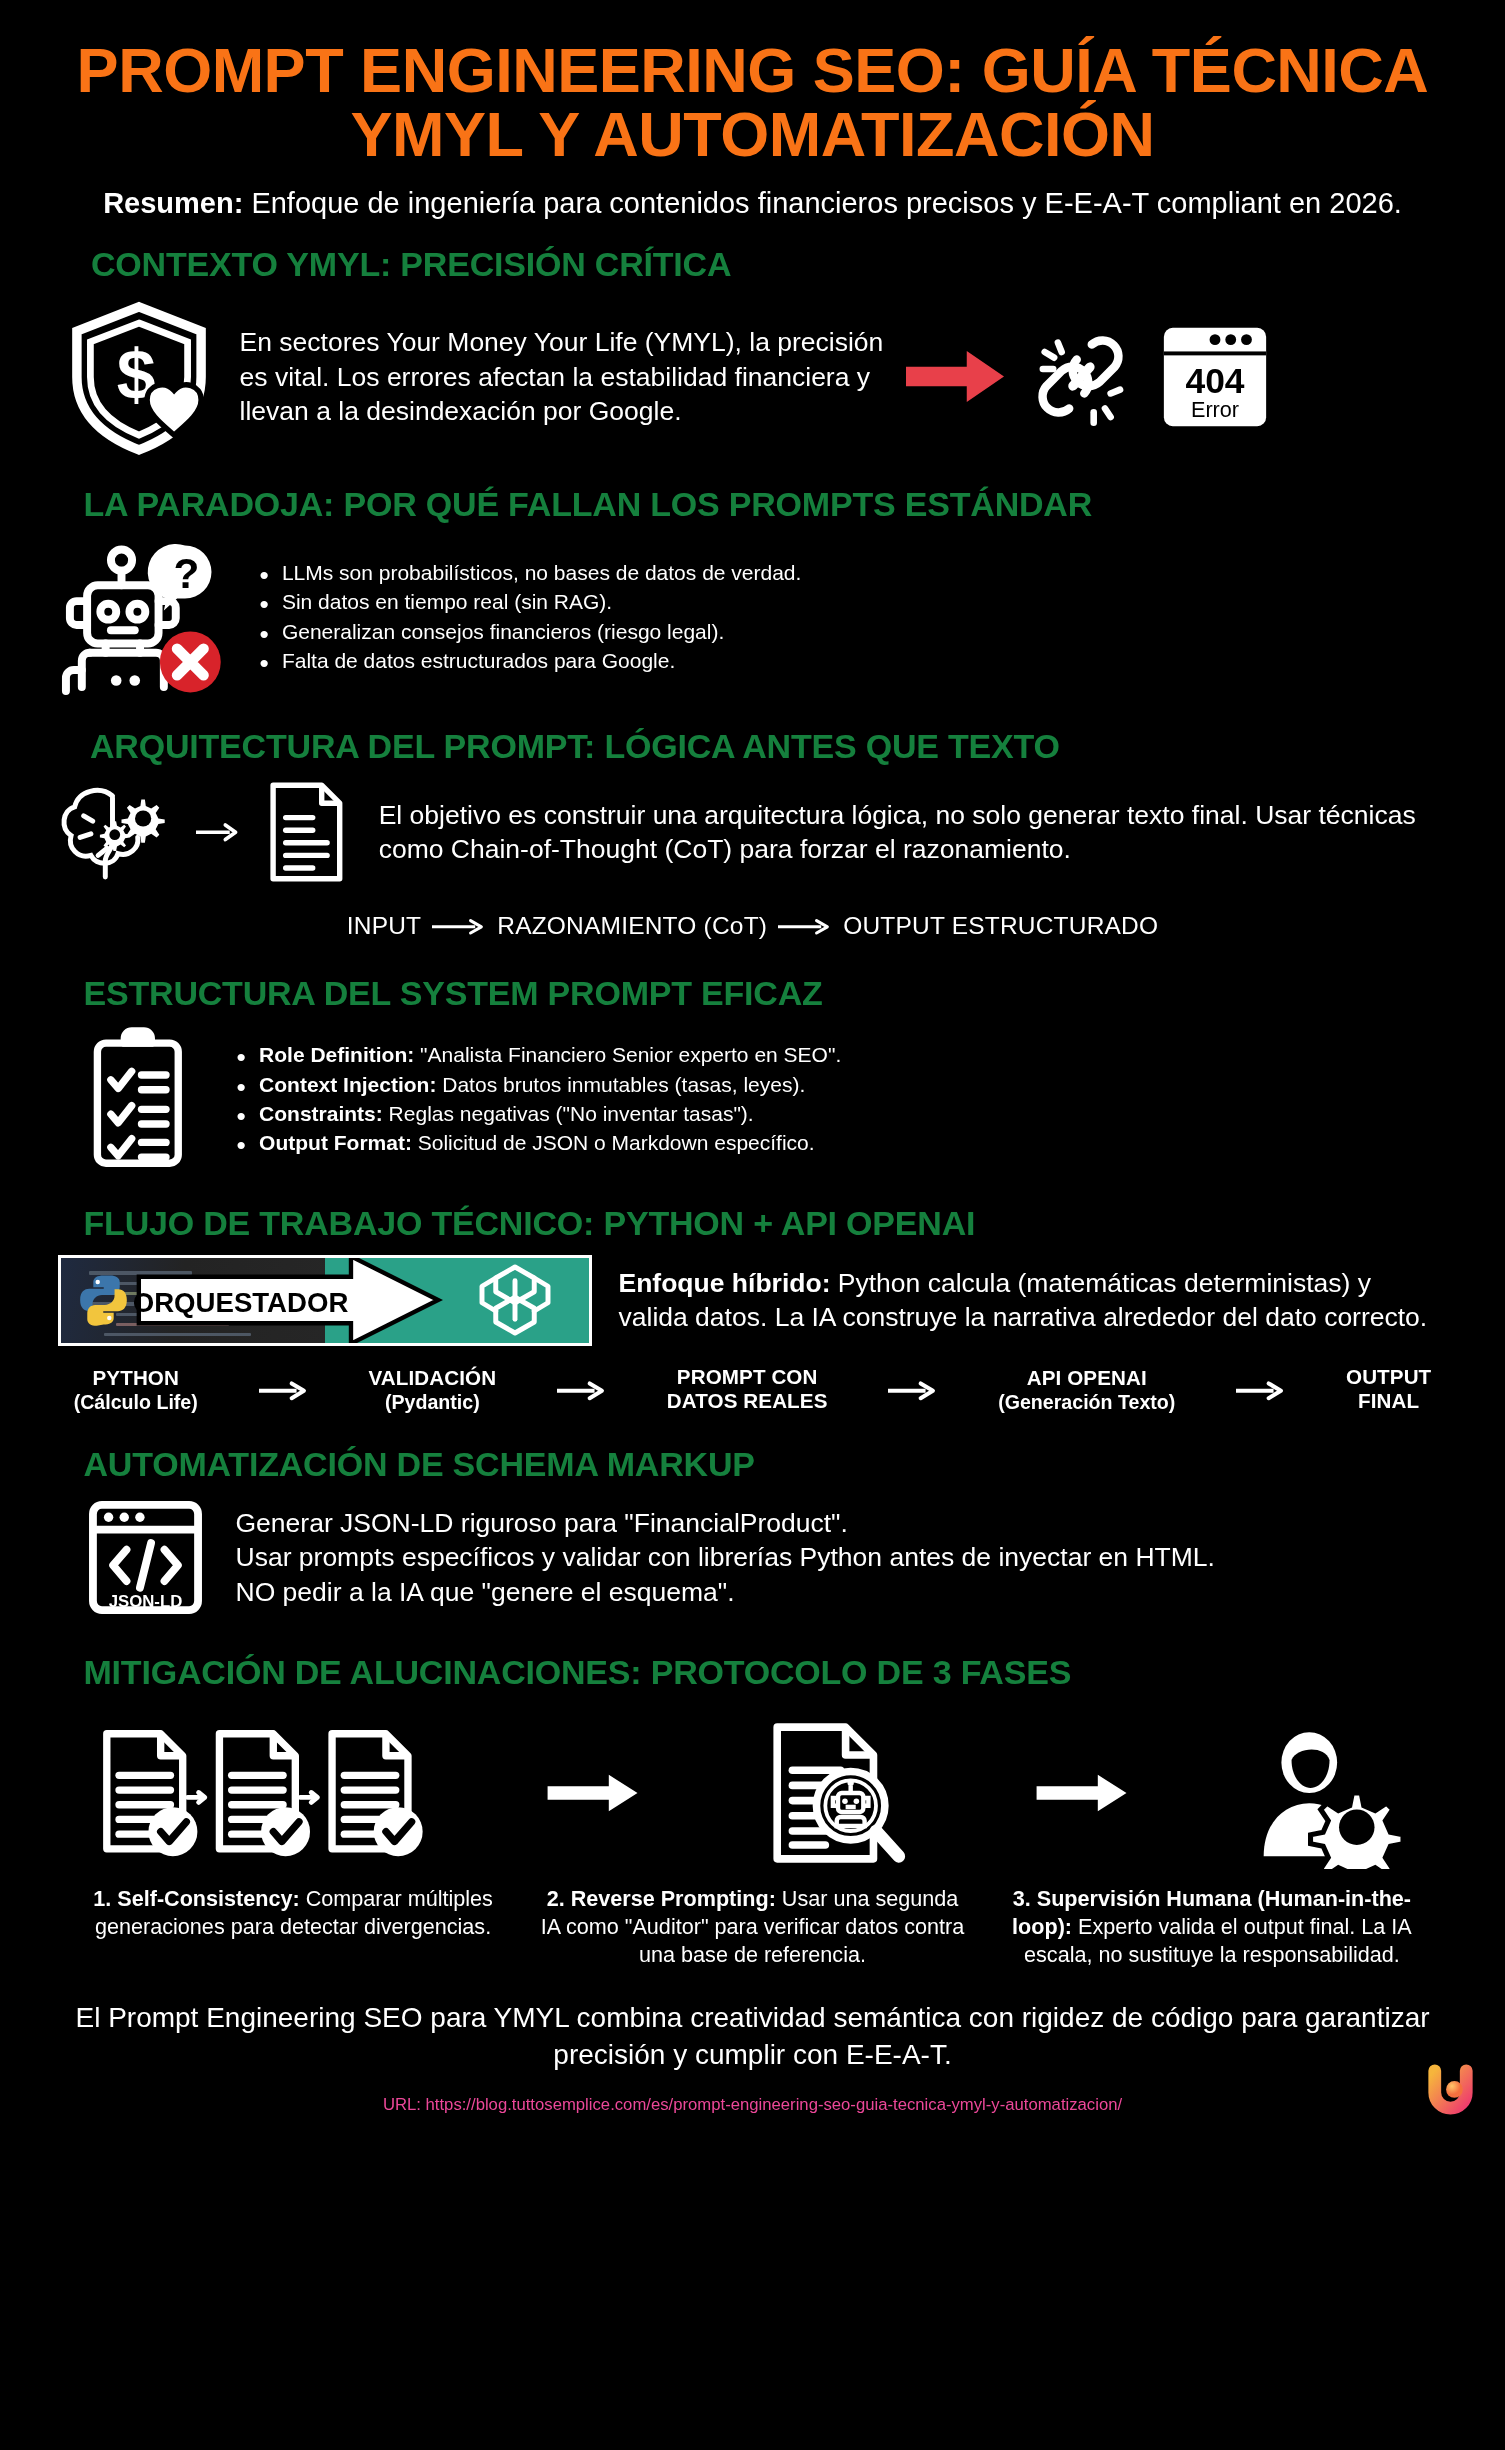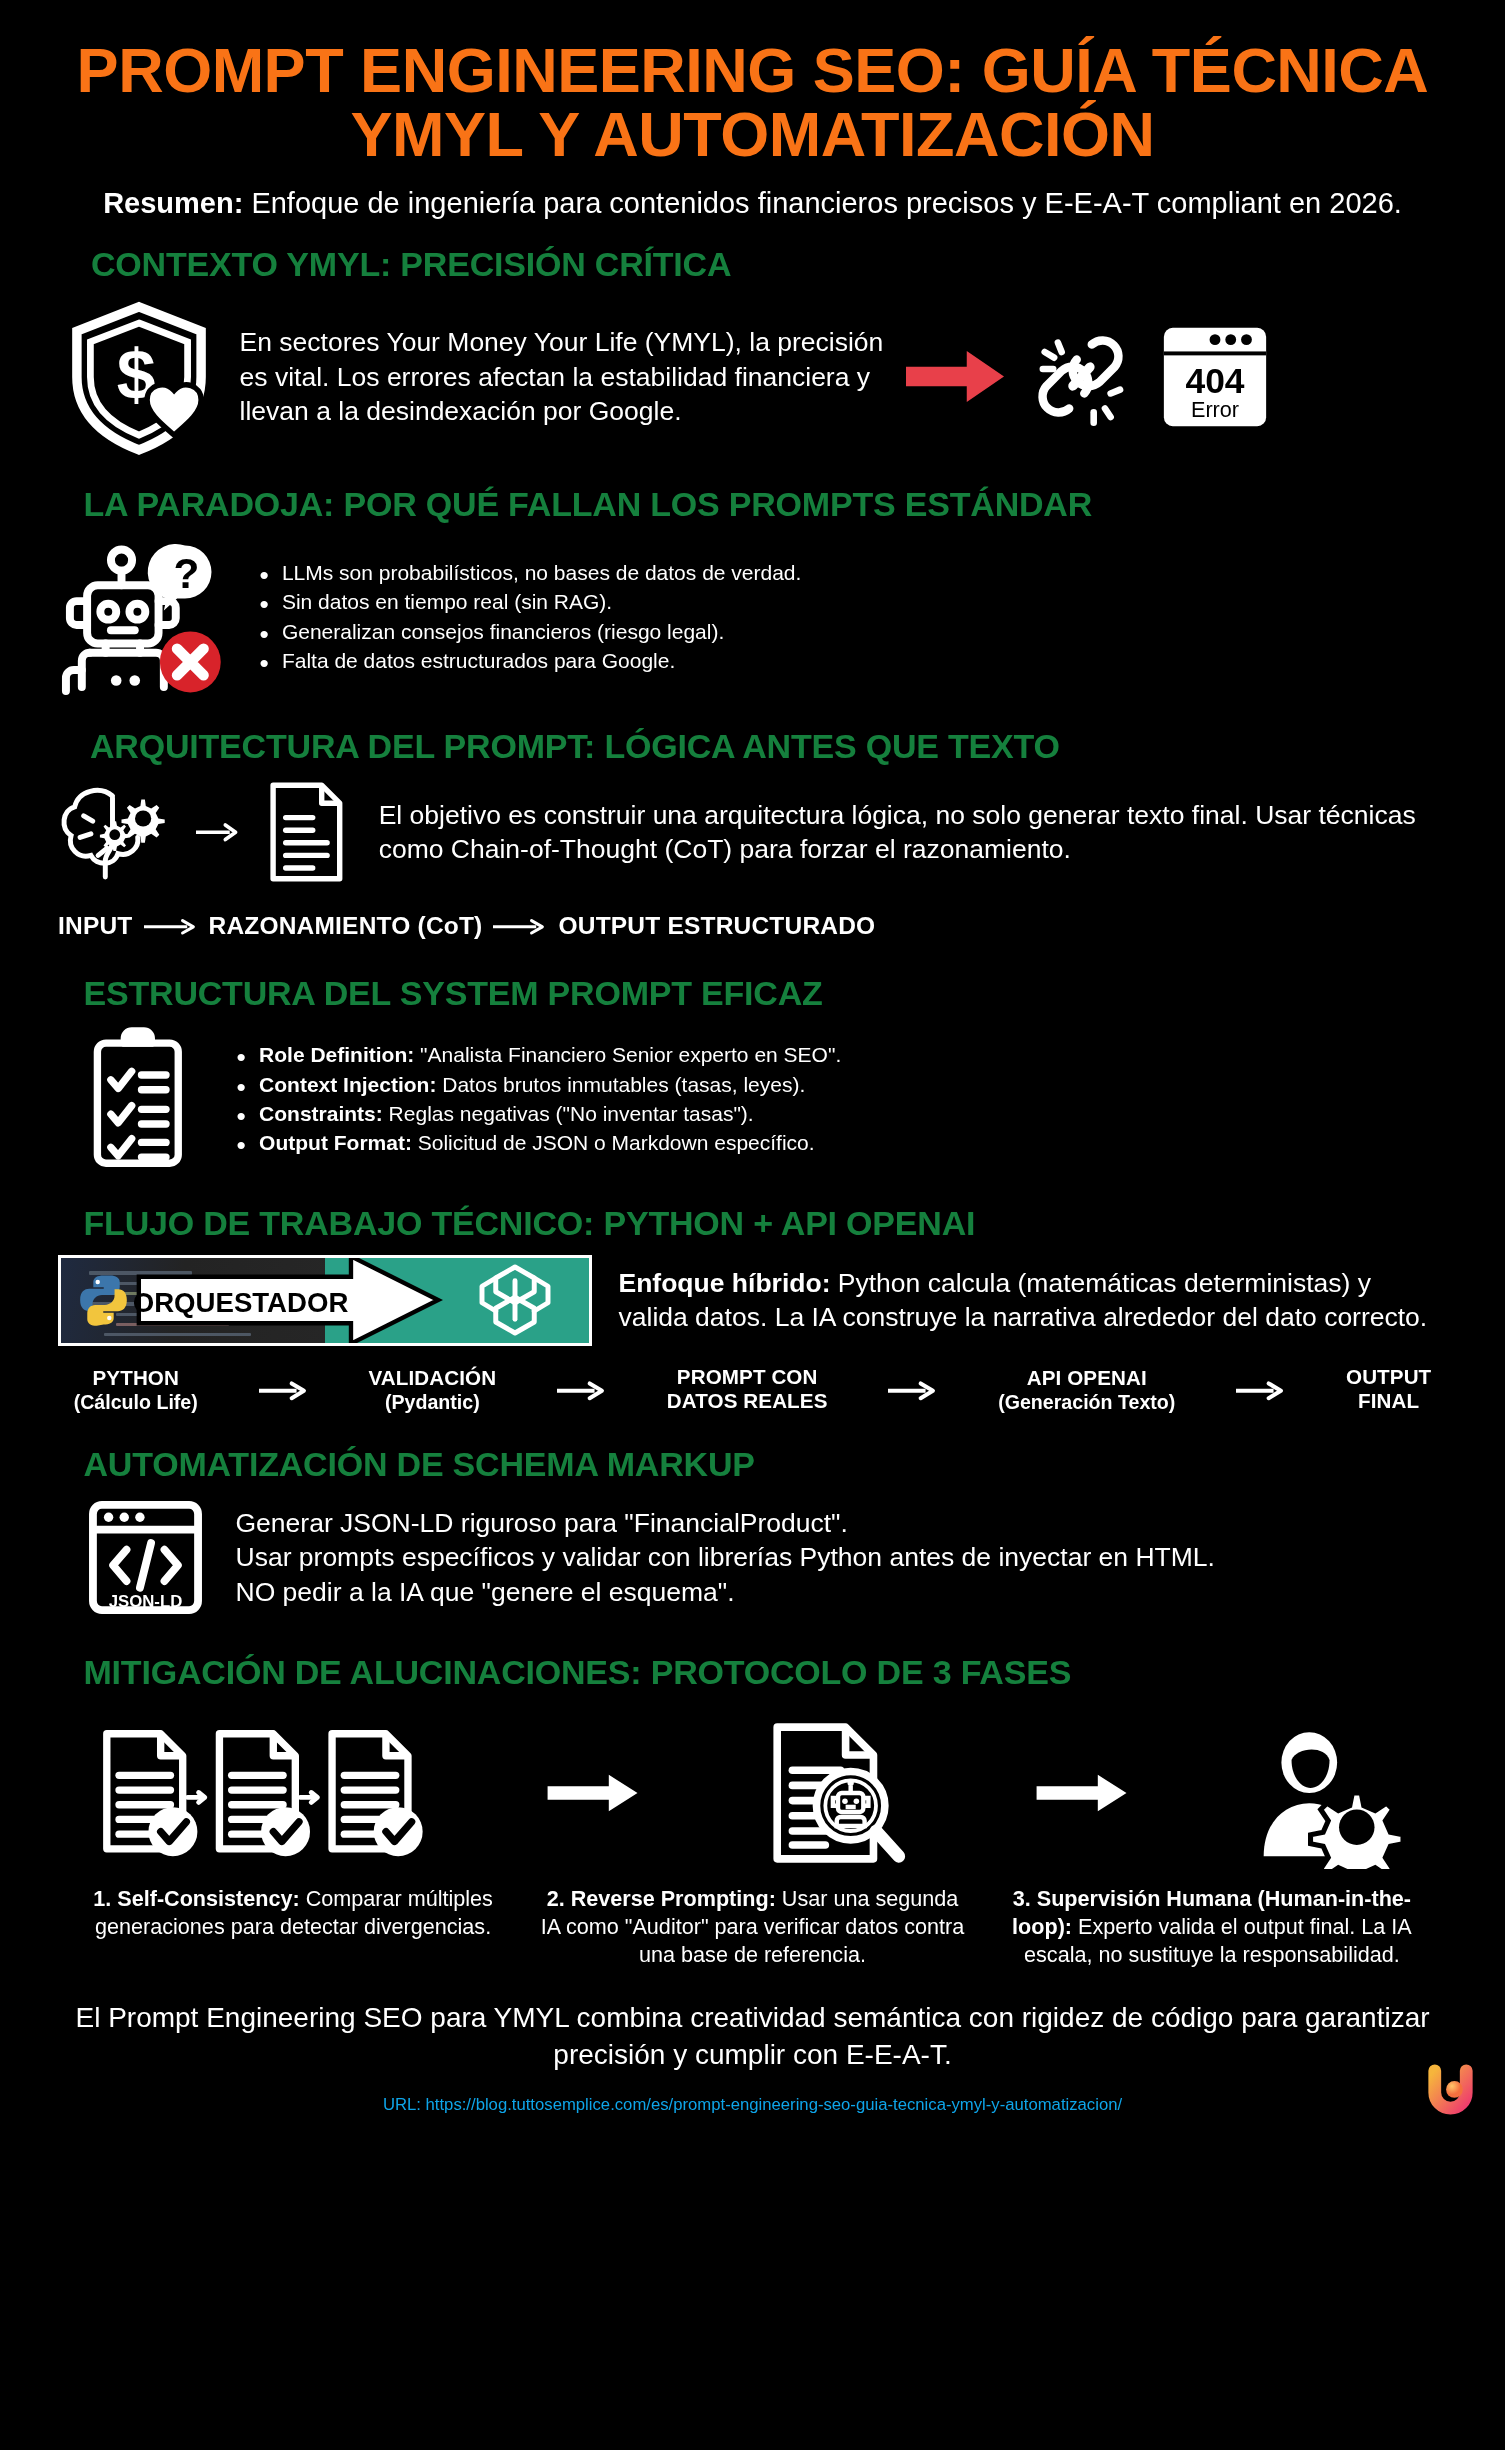--- a/index.html
+++ b/index.html
@@ -69,23 +69,23 @@
     left: 2px;
     top: -1px;
     font-size: 26.5px;
   }
   ul.bullets li b { font-weight: 700; }
 
   .icon { flex: 0 0 auto; display:block; }
 
   
   .flow-strip {
-    display: flex; align-items: center; 
+    display: flex; align-items: center; justify-content: center;
     gap: 11px; margin-top: 26.5px;
-    font-size: 24.5px; font-weight: 700; letter-spacing: 0.2px;
+    font-size: 24.5px; font-weight: 400; letter-spacing: 0.2px;
   }
   .flow-arrow-long { display:inline-block; }
 
   
   .pipeline {
     display: flex; align-items: flex-end; justify-content: space-between;
     margin-top: 19.6px; padding: 0 15.7px;
   }
   .pipe-step { text-align: center; line-height: 1.18; }
   .pipe-step .pt { font-size: 20.6px; font-weight: 700; letter-spacing: 0.1px; }
@@ -125,21 +125,21 @@
   
   .phases-icons { display:flex; align-items:center; justify-content: space-between; padding: 12.7px 39px 0 39px;}
   .phases-text { display:flex; justify-content: space-between; gap: 23.5px; padding: 16.7px 19.6px 0 19.6px; }
   .phase-col { width: 431px; text-align: center; font-size: 21.6px; line-height: 1.28; }
   .phase-col b { font-weight: 700; }
   .big-arrow { flex: 0 0 auto; }
 
   
   .footer { margin-top: 32px; padding: 0 74px; text-align: center; }
   .footer-lead { font-size: 28px; line-height: 1.30; font-weight: 400; }
-  .footer-url { margin-top: 22.5px; font-size: 16.7px; font-weight: 400; color: #0ea5e9; }
+  .footer-url { margin-top: 22.5px; font-size: 16.7px; font-weight: 400; color: #ec4899; }
   .brand-logo { position: absolute; right: 25.5px; bottom: -6.9px; }
   svg { display:block; }
 </style>
 </head>
 <body>
 
 <div class="page">
 
   <div class="hero">
     <h1 class="hero-title">PROMPT ENGINEERING SEO: GUÍA TÉCNICA YMYL Y AUTOMATIZACIÓN</h1>

